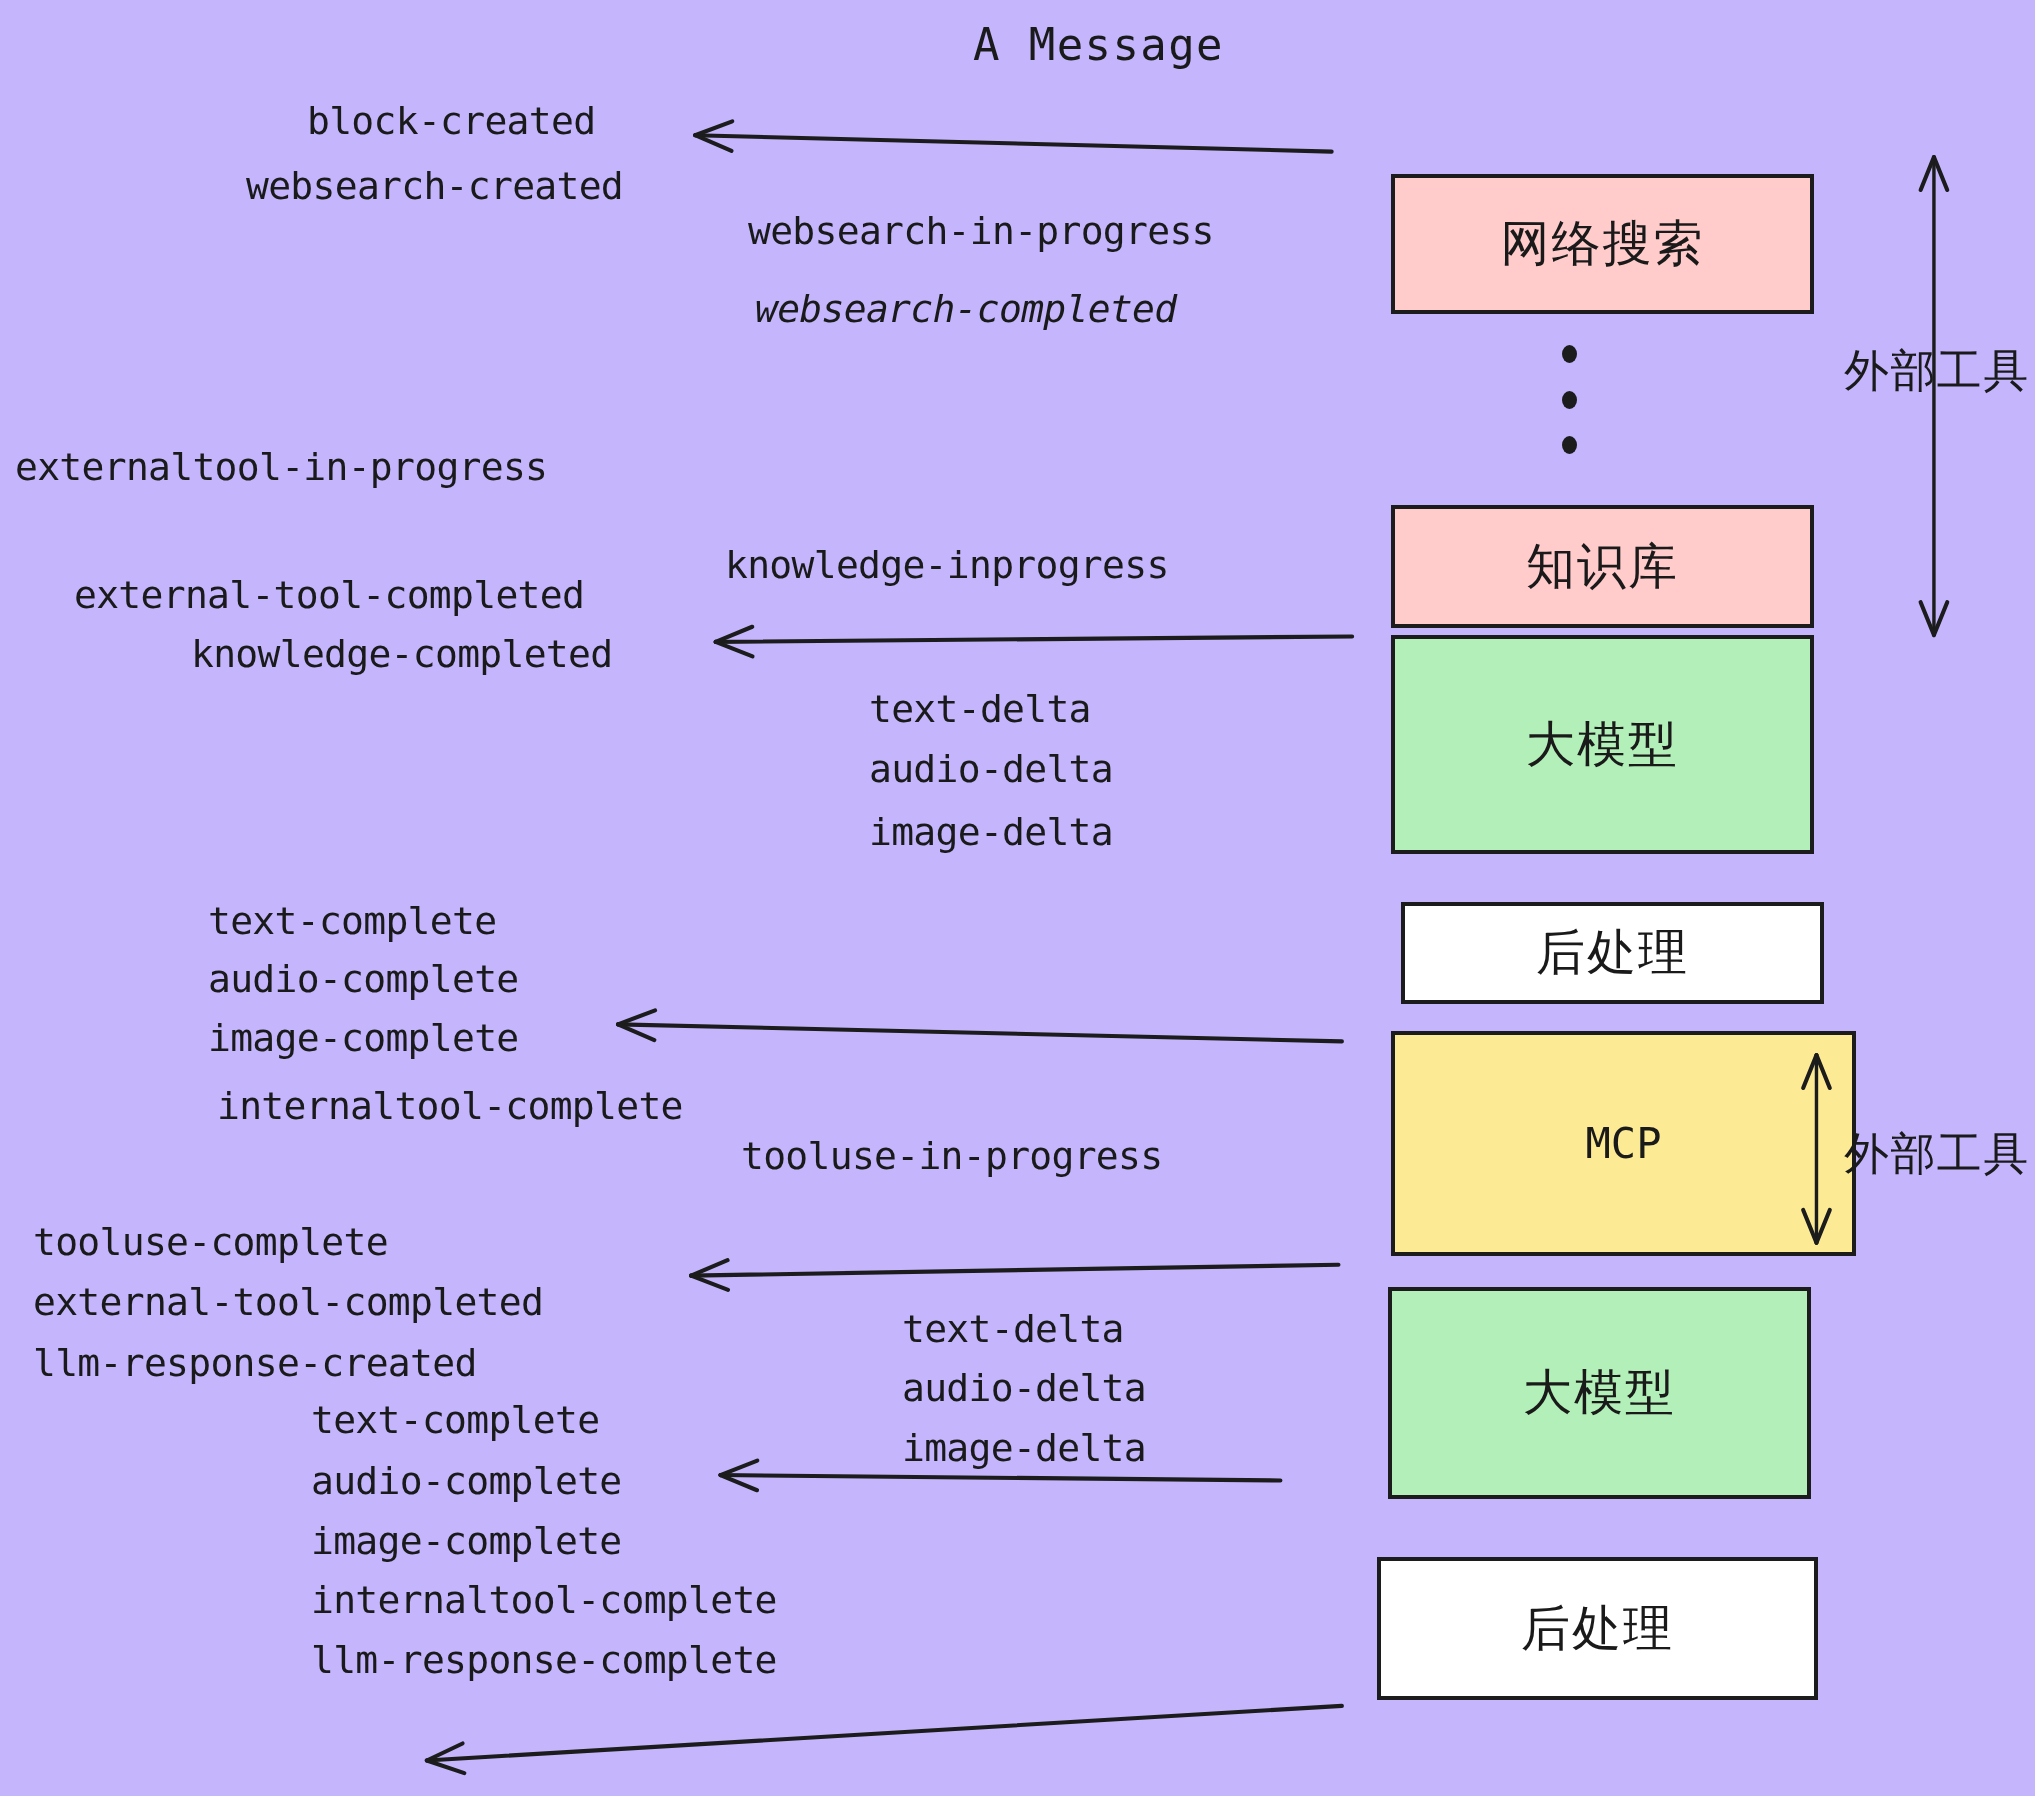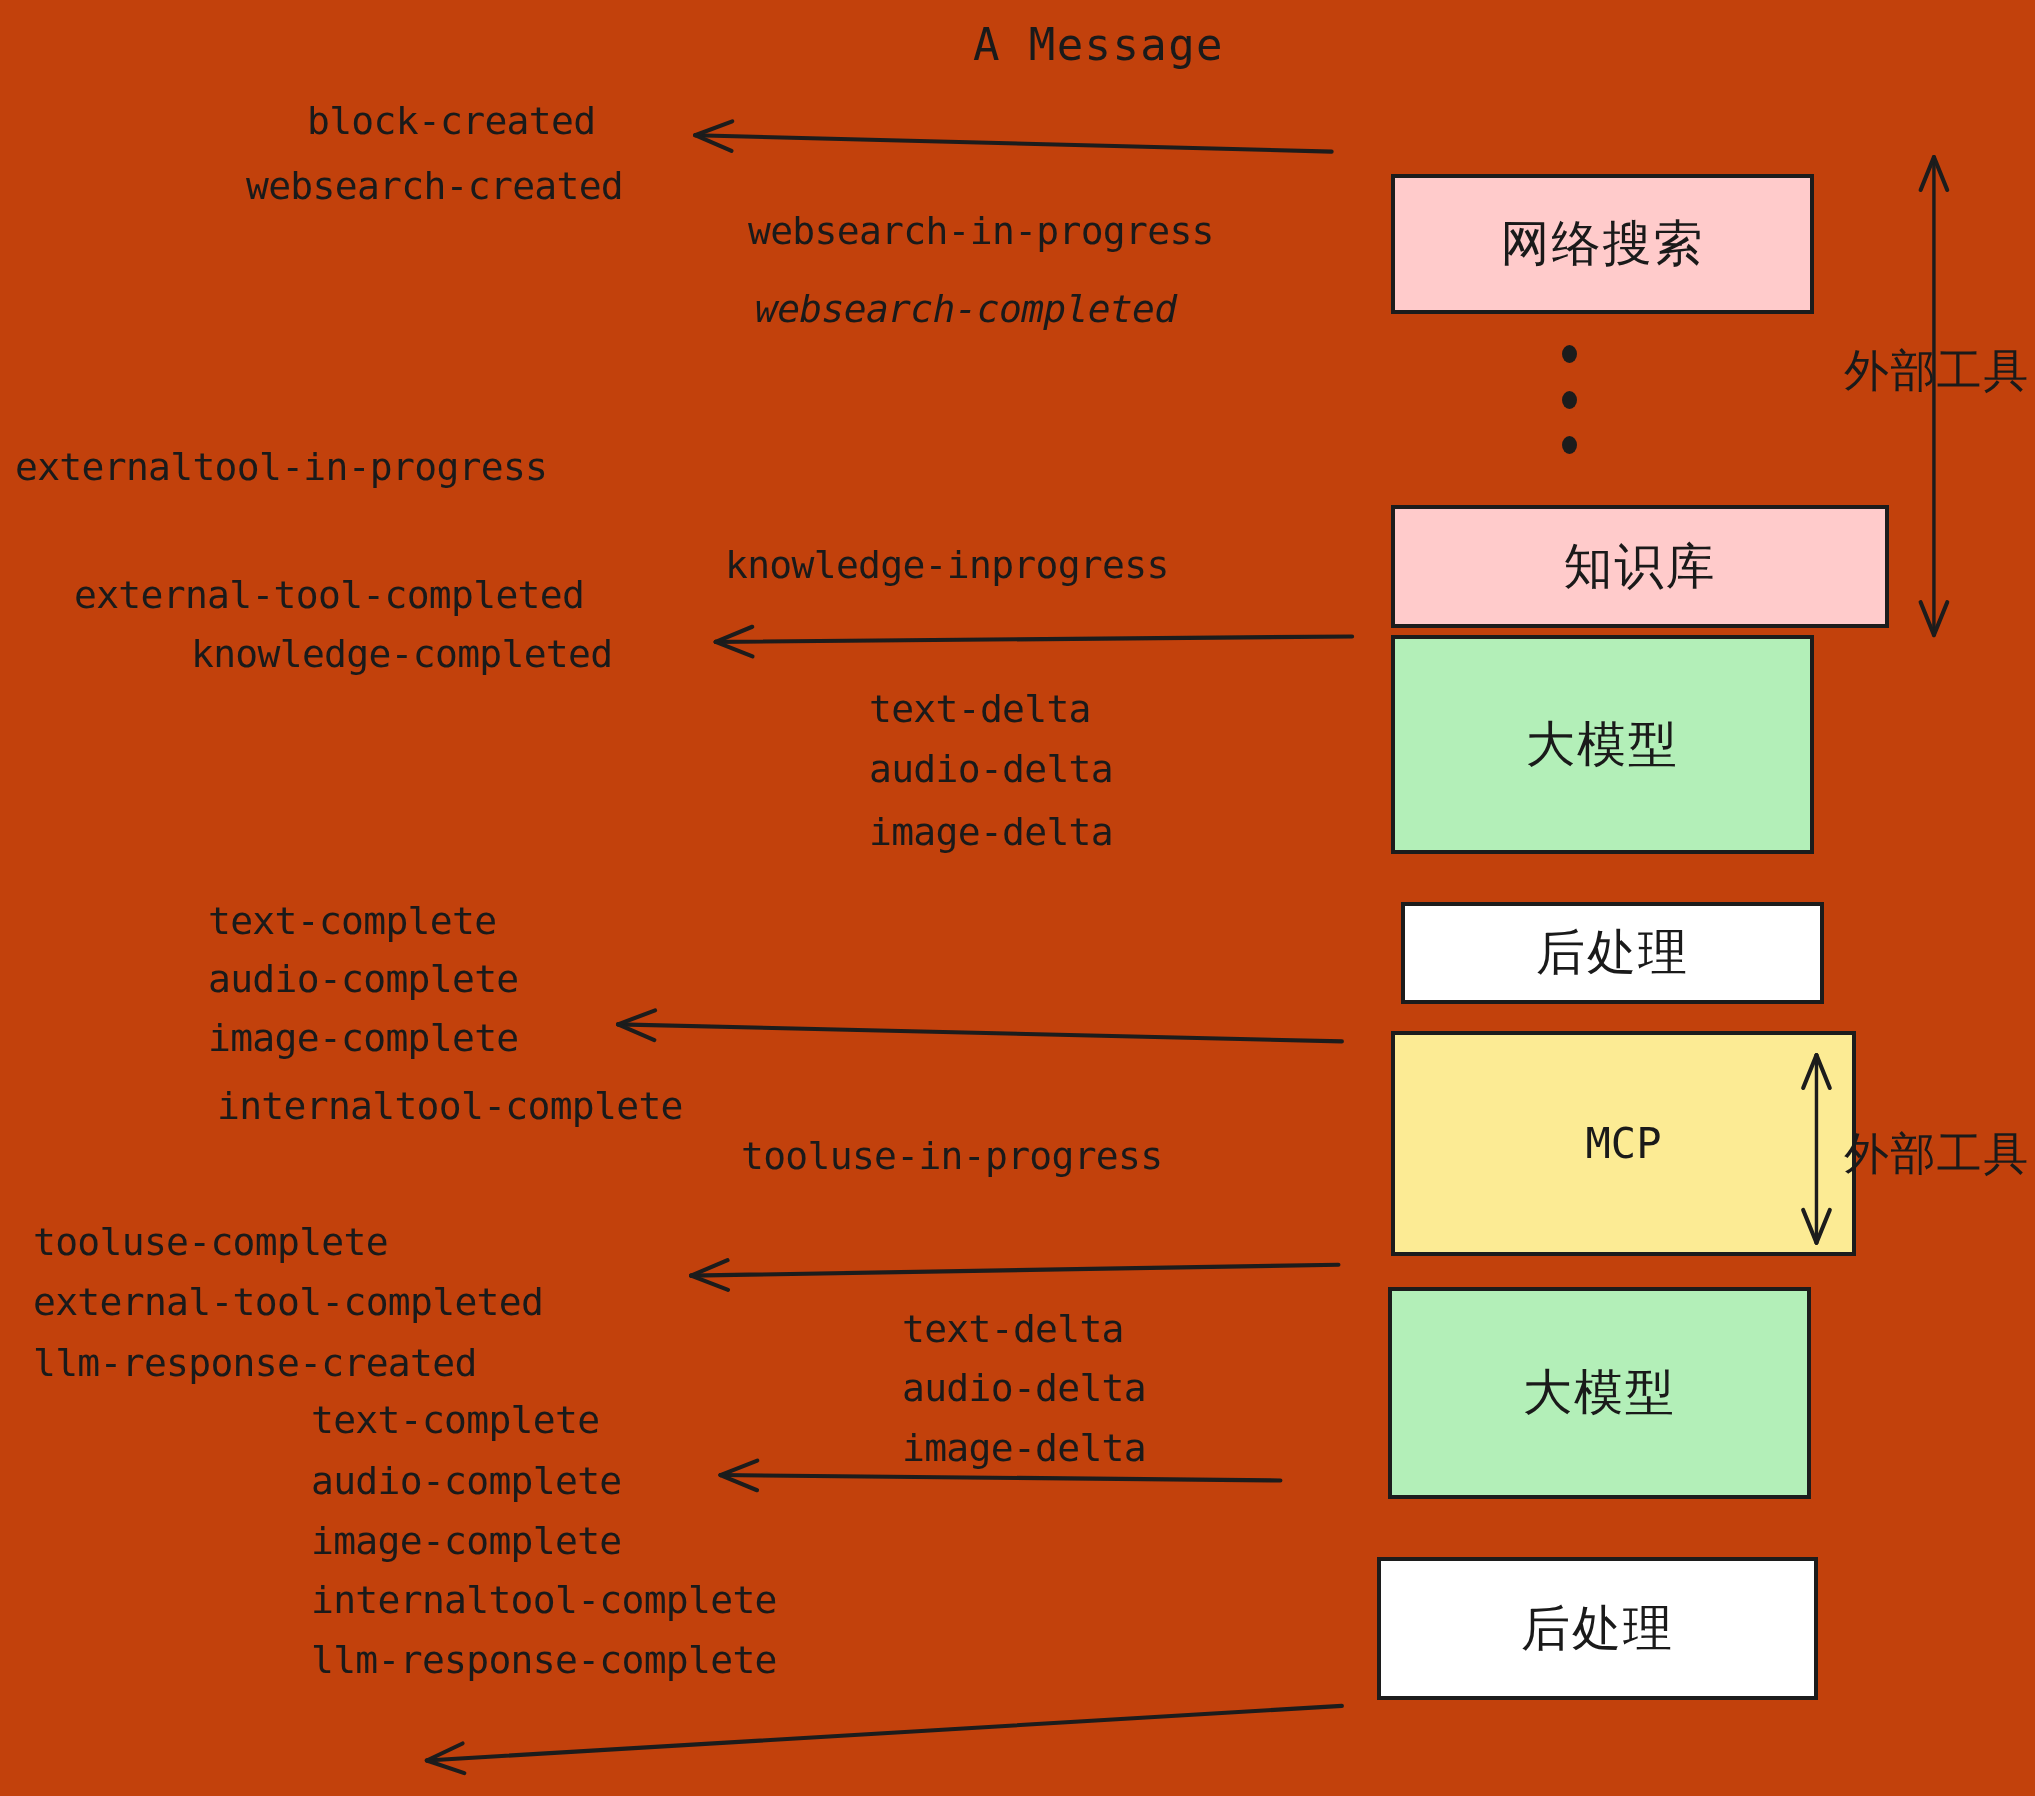--- a/index.html
+++ b/index.html
@@ -1,19 +1,19 @@
 <!DOCTYPE html>
 <html style="font-size:11px"><head>
 <meta charset="utf-8">
 <style>
   html,body{margin:0;padding:0;background:#fff;}
   #stage{
     position:relative;
     width:2035px;height:1796px;
-    background:#c2410c;
+    background:#c4b5fd;
     font-family:"DejaVu Sans Mono", monospace;
     overflow:hidden;
   }
   .lbl{
     position:absolute;
     font-family:"DejaVu Sans Mono","Liberation Mono",monospace;
     font-size:38px;
     color:#1a1a1a;
     white-space:nowrap;
     letter-spacing:-0.7px;
@@ -73,21 +73,21 @@
 <body>
 
 <div id="stage">
 
   <div class="title" id="diagram-title" style="left: 973px; top: 19px;">A Message</div>
 
   <div id="nodes-layer">
       <div class="box" style="left: 1359px; top: 174px; width: 423px; height: 140px; background: rgb(255, 203, 203); border-color: rgb(28, 28, 28);">
         <span>网络搜索</span>
       </div>
-      <div class="box" style="left: 1359px; top: 505px; width: 498px; height: 123px; background: rgb(255, 203, 203); border-color: rgb(28, 28, 28);">
+      <div class="box" style="left: 1359px; top: 505px; width: 423px; height: 123px; background: rgb(255, 203, 203); border-color: rgb(28, 28, 28);">
         <span>知识库</span>
       </div>
       <div class="box" style="left: 1359px; top: 635px; width: 423px; height: 219px; background: rgb(179, 239, 184); border-color: rgb(28, 28, 28);">
         <span>大模型</span>
       </div>
       <div class="box" style="left: 1369px; top: 902px; width: 423px; height: 102px; background: rgb(255, 255, 255); border-color: rgb(28, 28, 28);">
         <span>后处理</span>
       </div>
       <div class="box mono" style="left: 1359px; top: 1031px; width: 465px; height: 225px; background: rgb(252, 235, 148); border-color: rgb(28, 28, 28);">
         <span>MCP</span>

